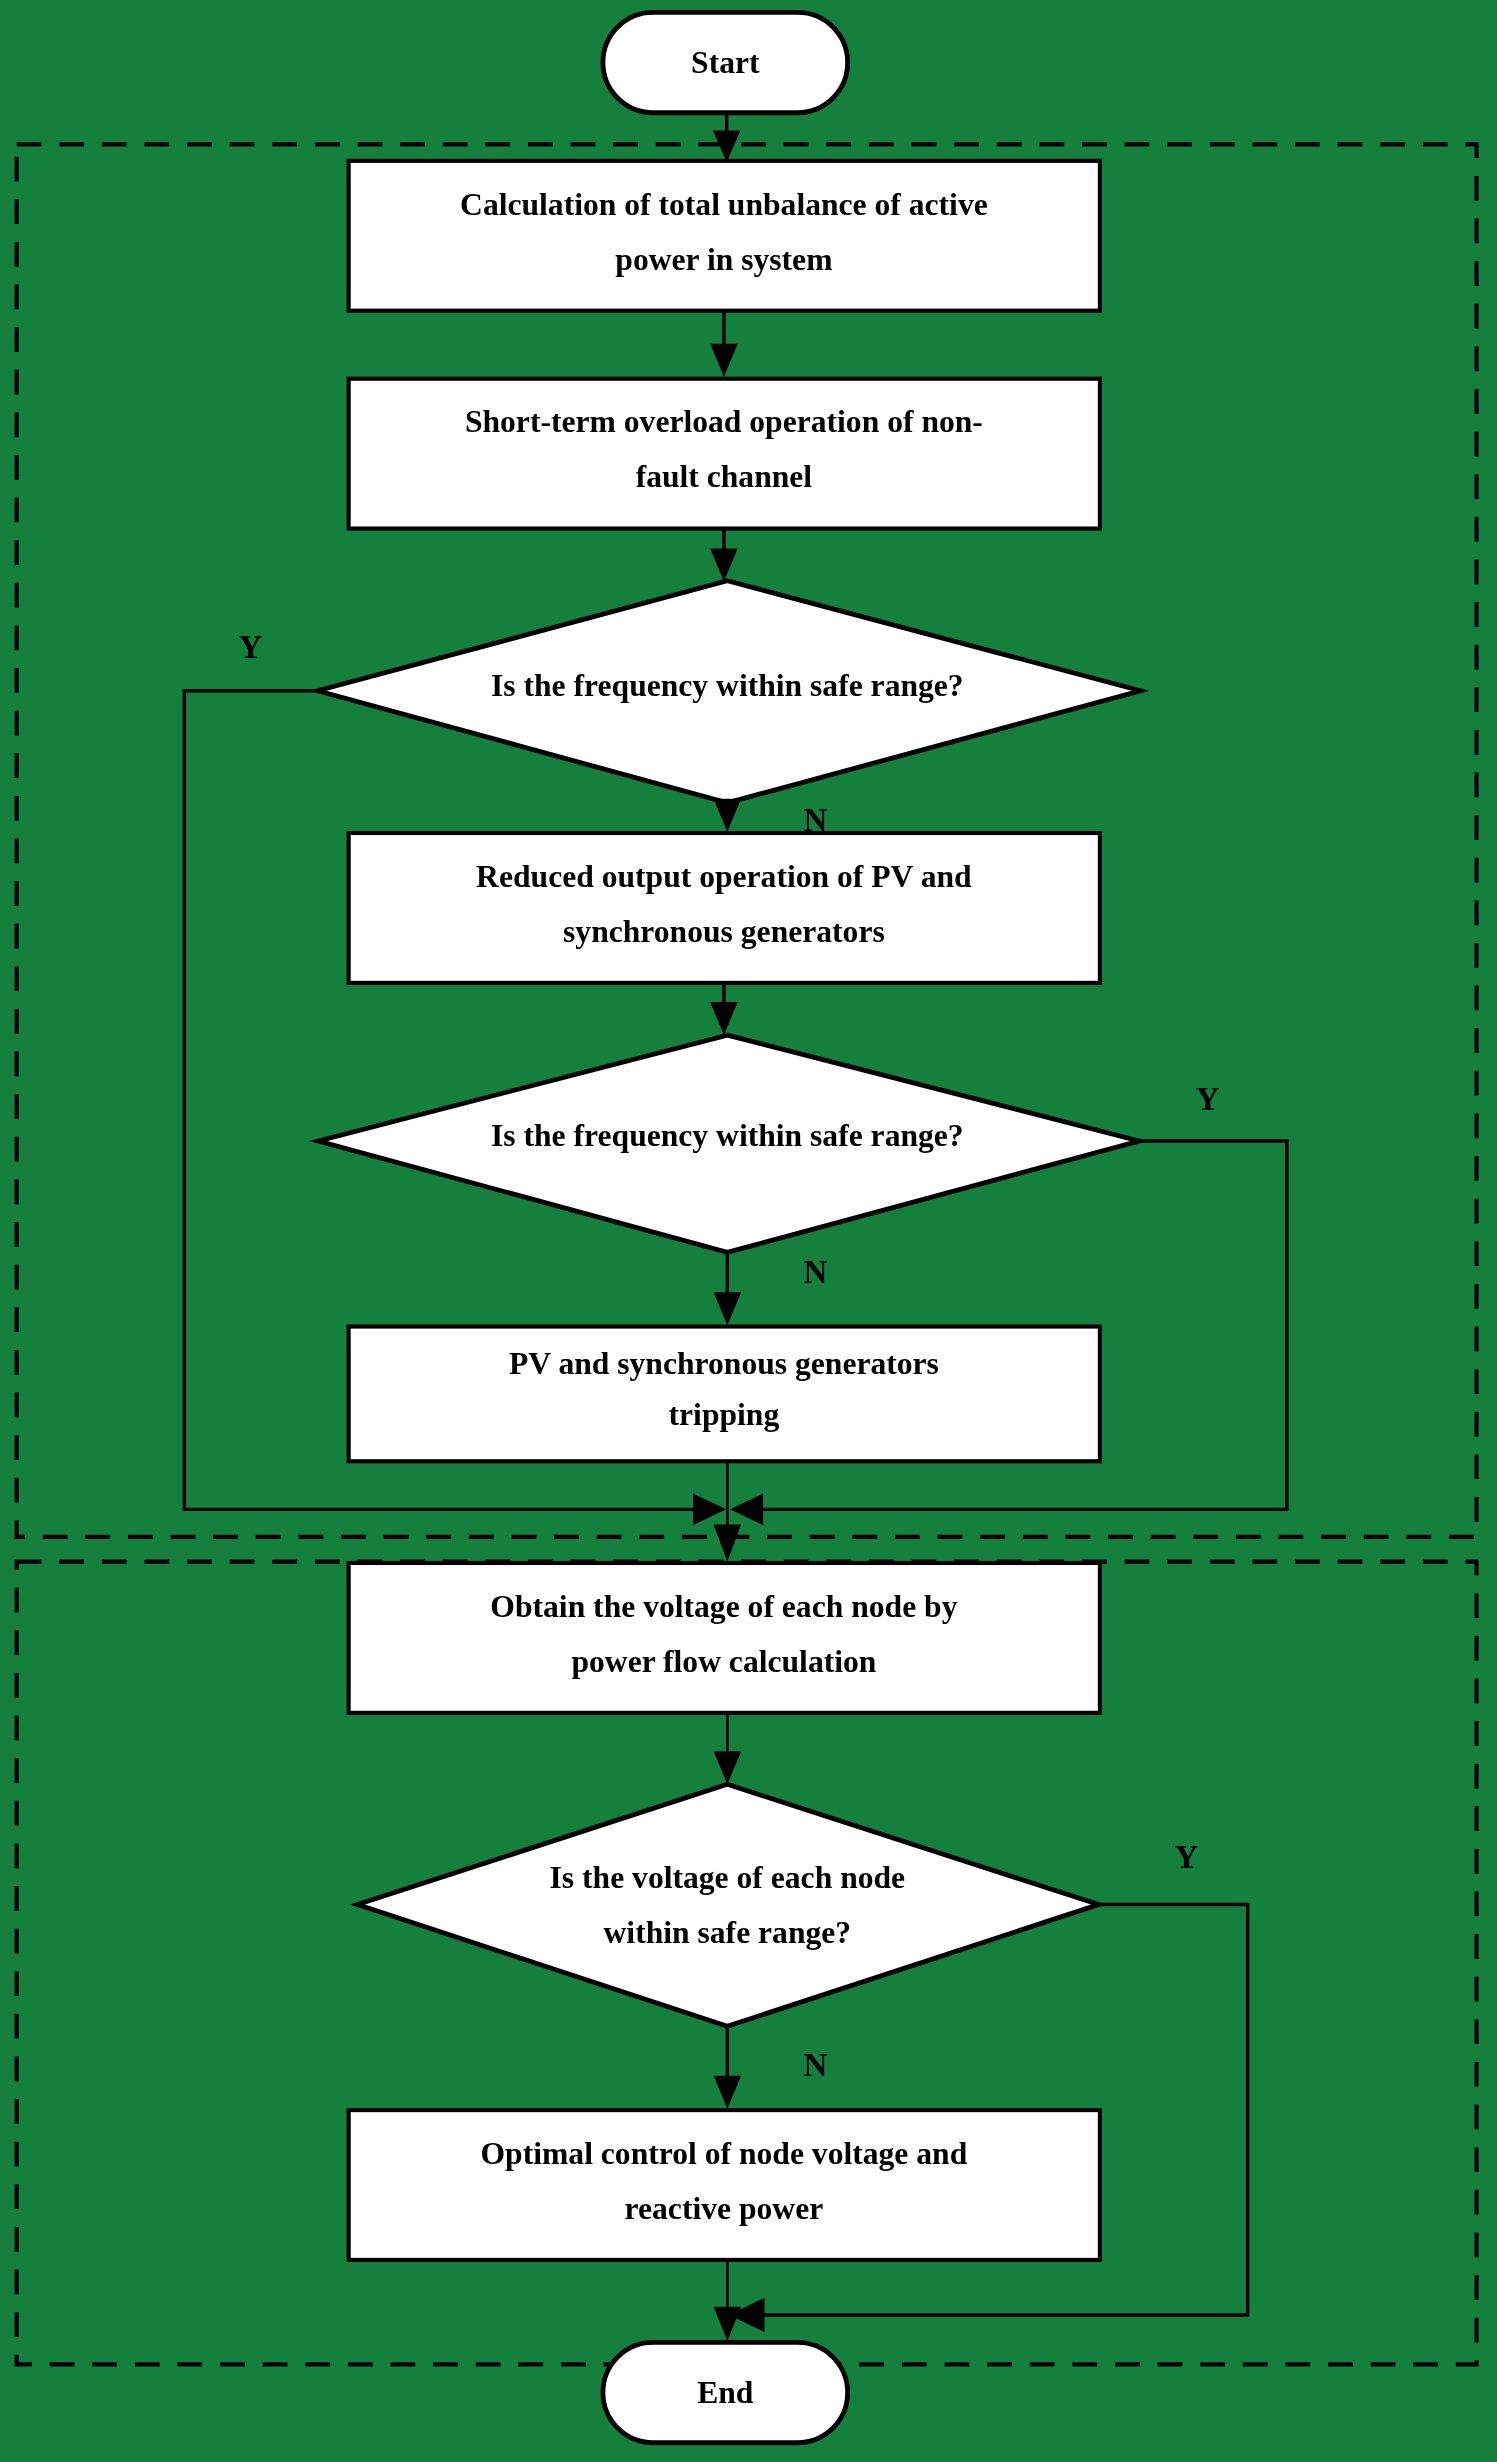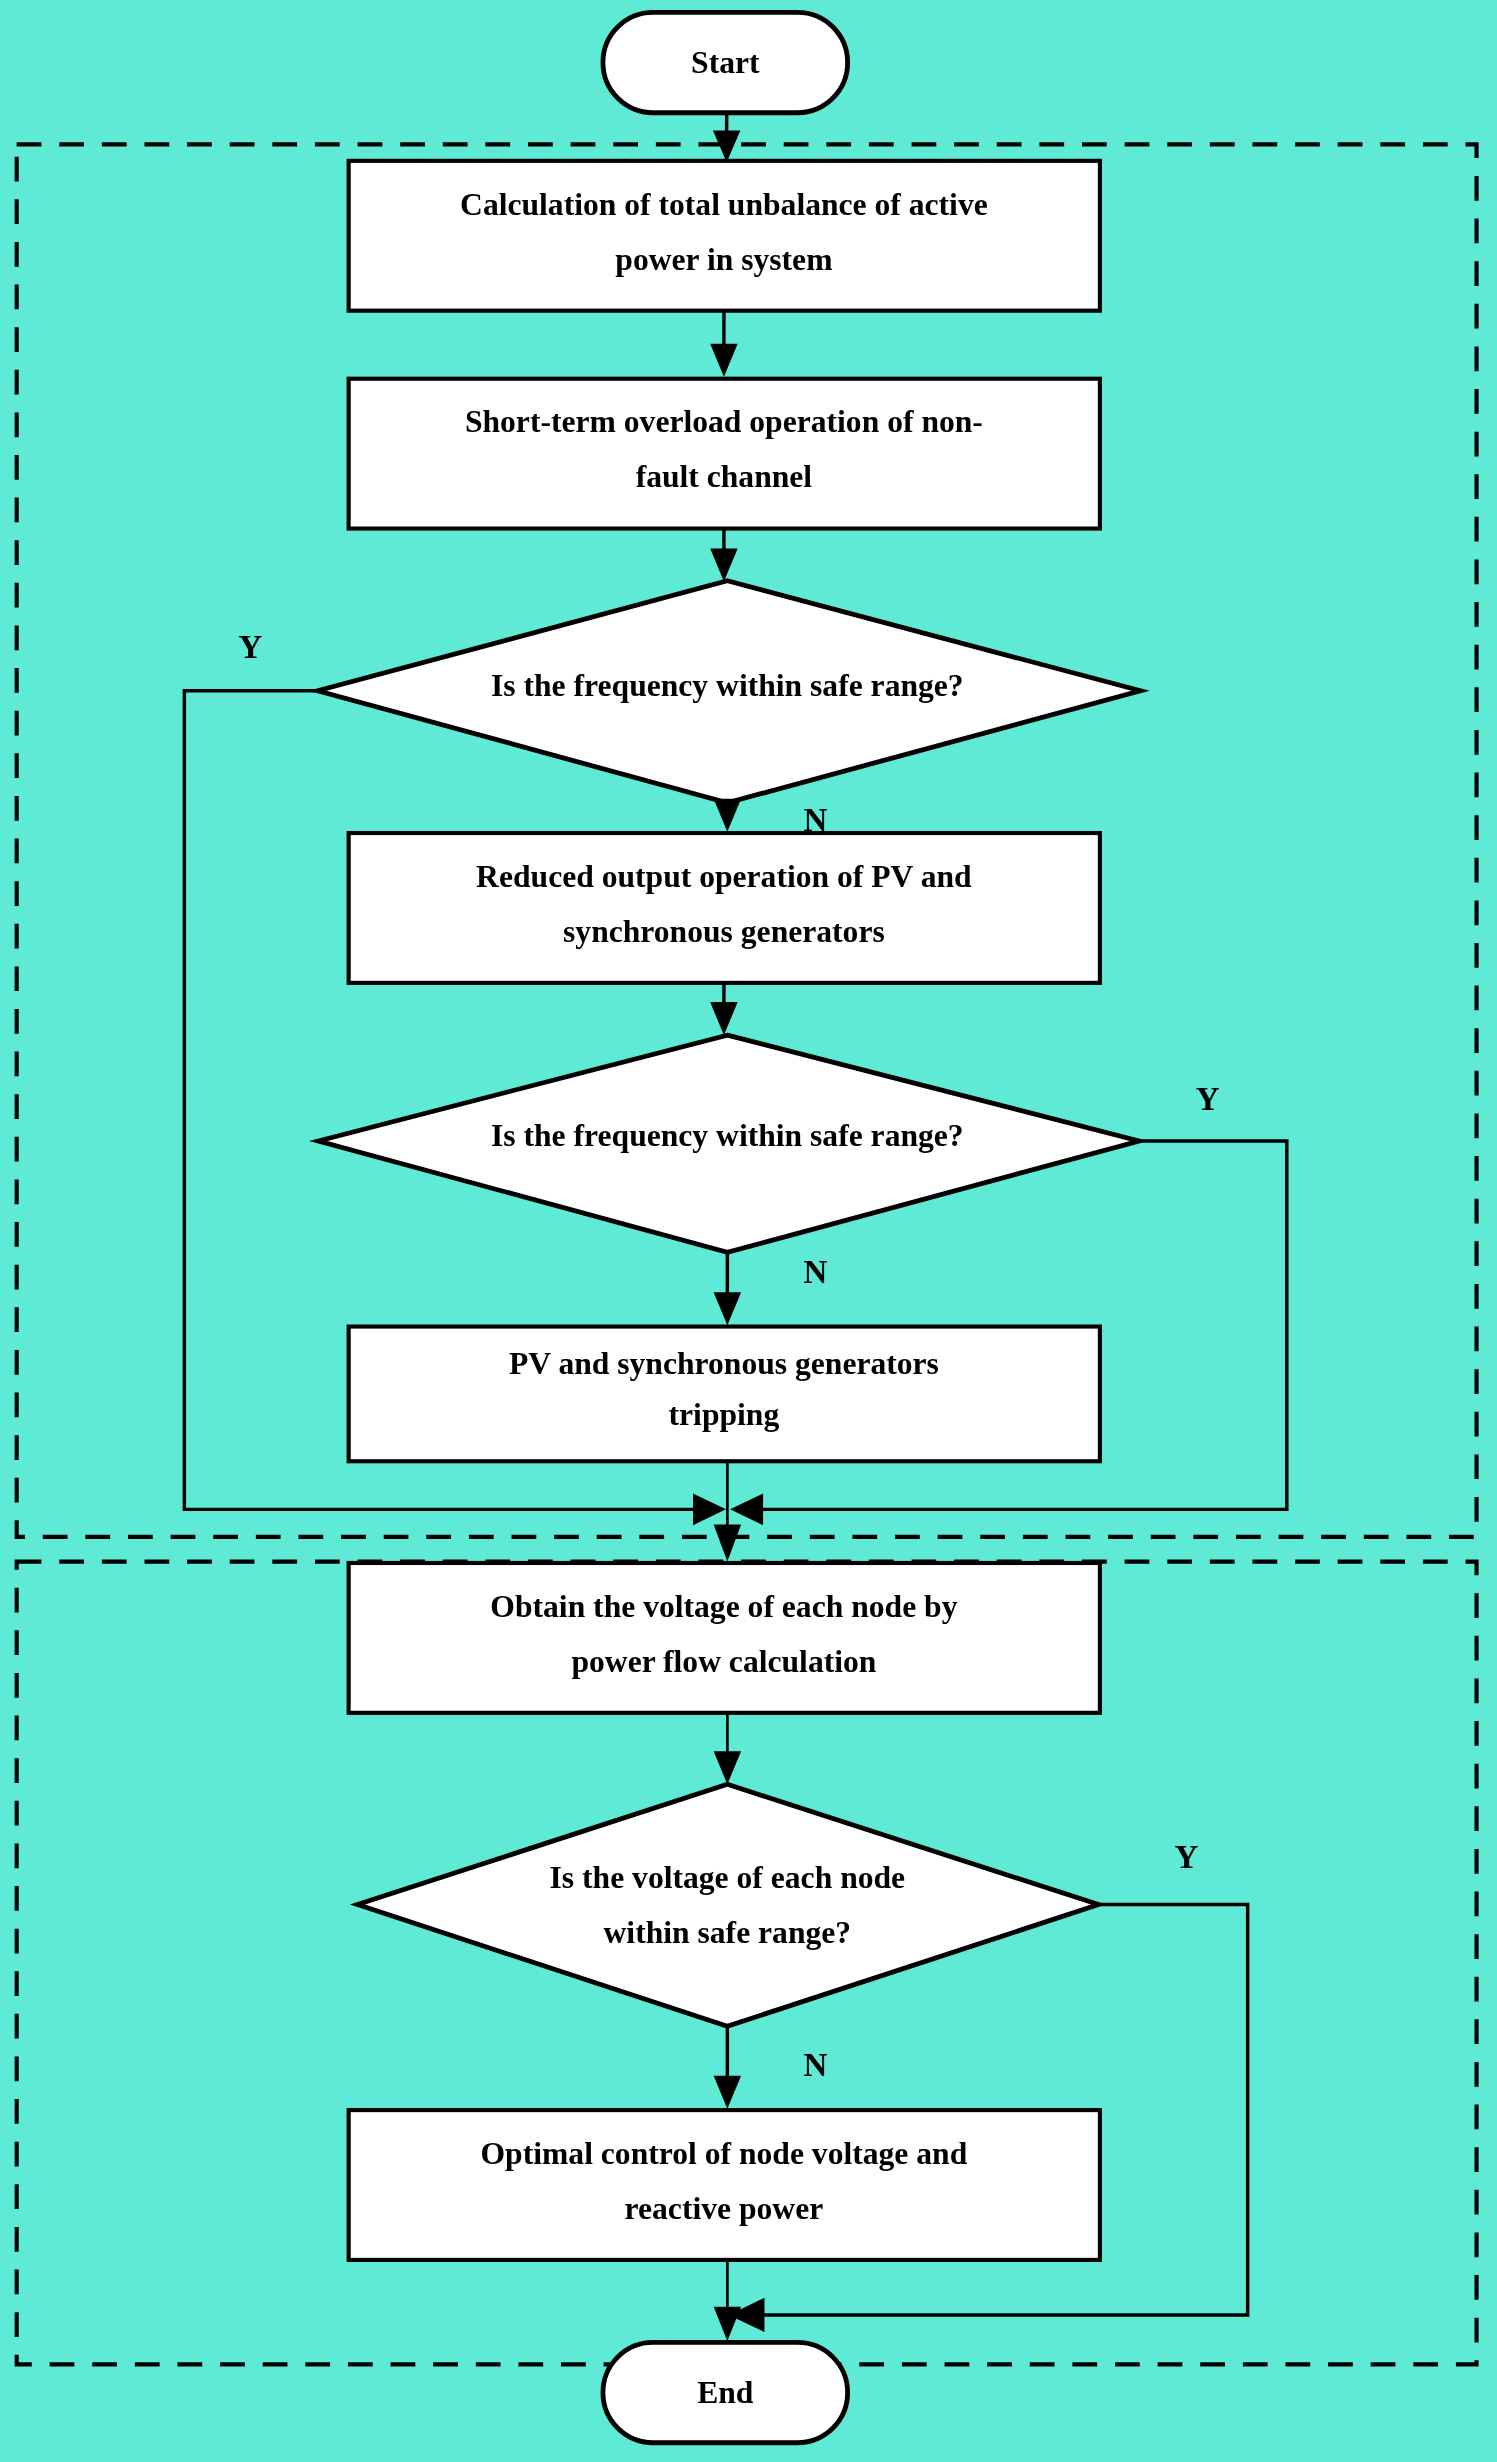--- a/index.html
+++ b/index.html
@@ -11,21 +11,21 @@
   body {
     width: 1498px;
     height: 2462px;
     font-family: "Liberation Serif", "DejaVu Serif", serif;
     overflow: hidden;
   }
   #flow-root {
     position: relative;
     width: 1498px;
     height: 2462px;
-    background: #5eead4;
+    background: #15803d;
   }
   svg#flow-svg {
     position: absolute;
     left: 0;
     top: 0;
     width: 1498px;
     height: 2462px;
     display: block;
   }
   .node-text {

